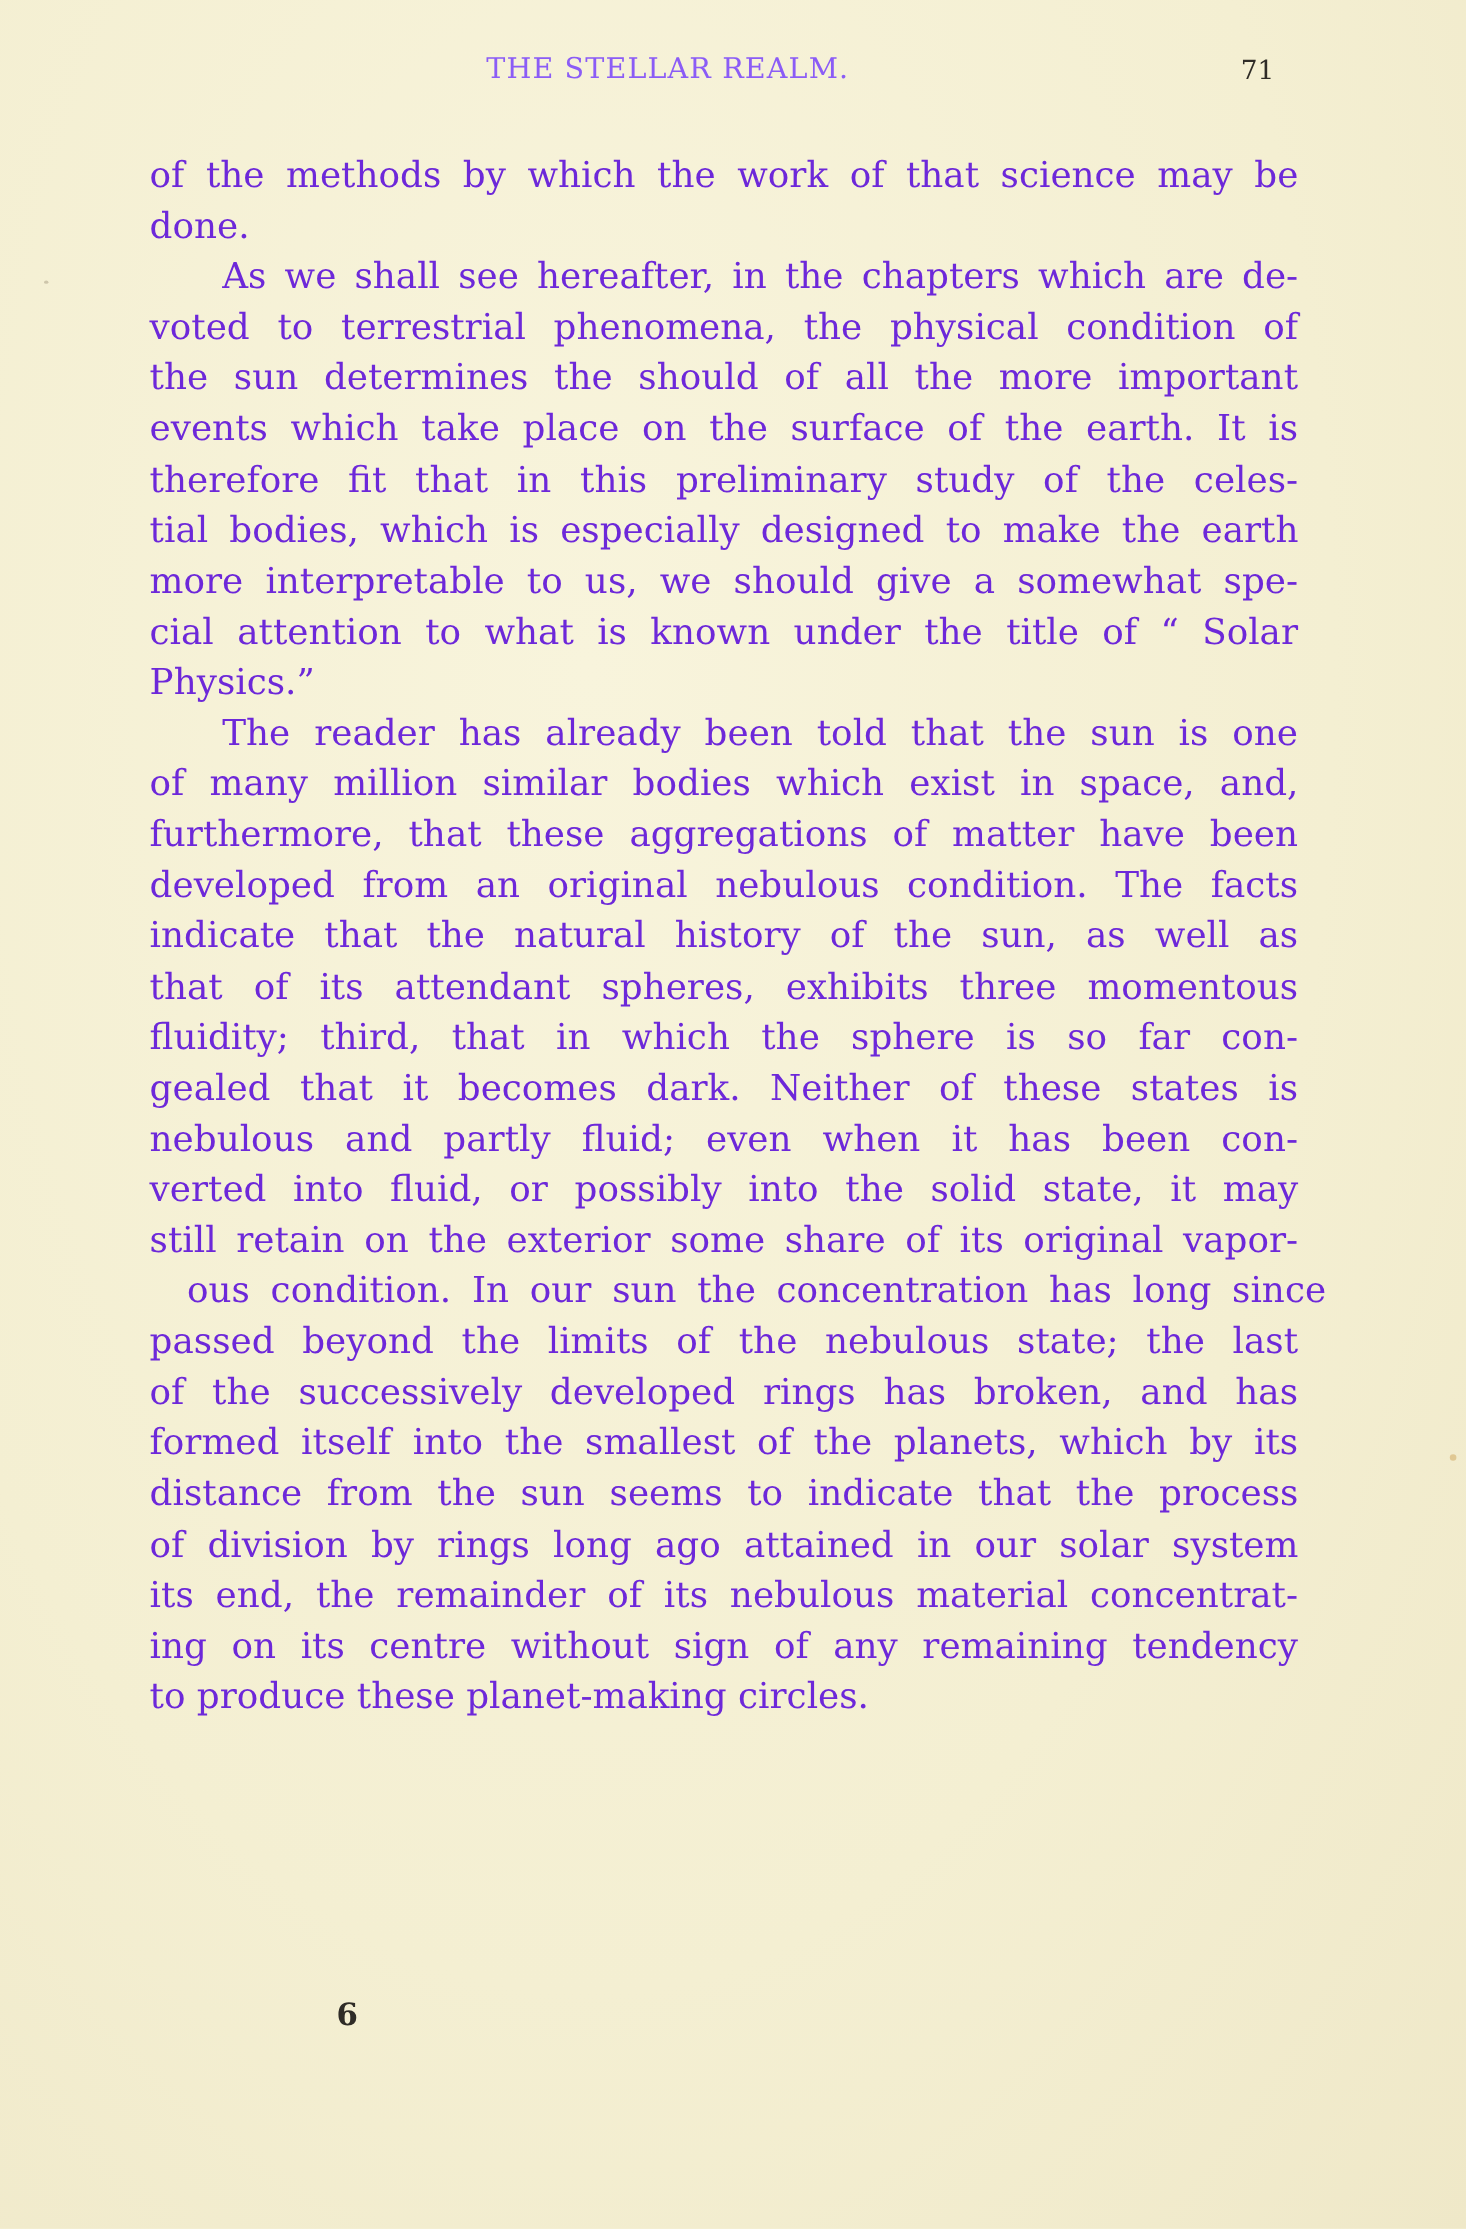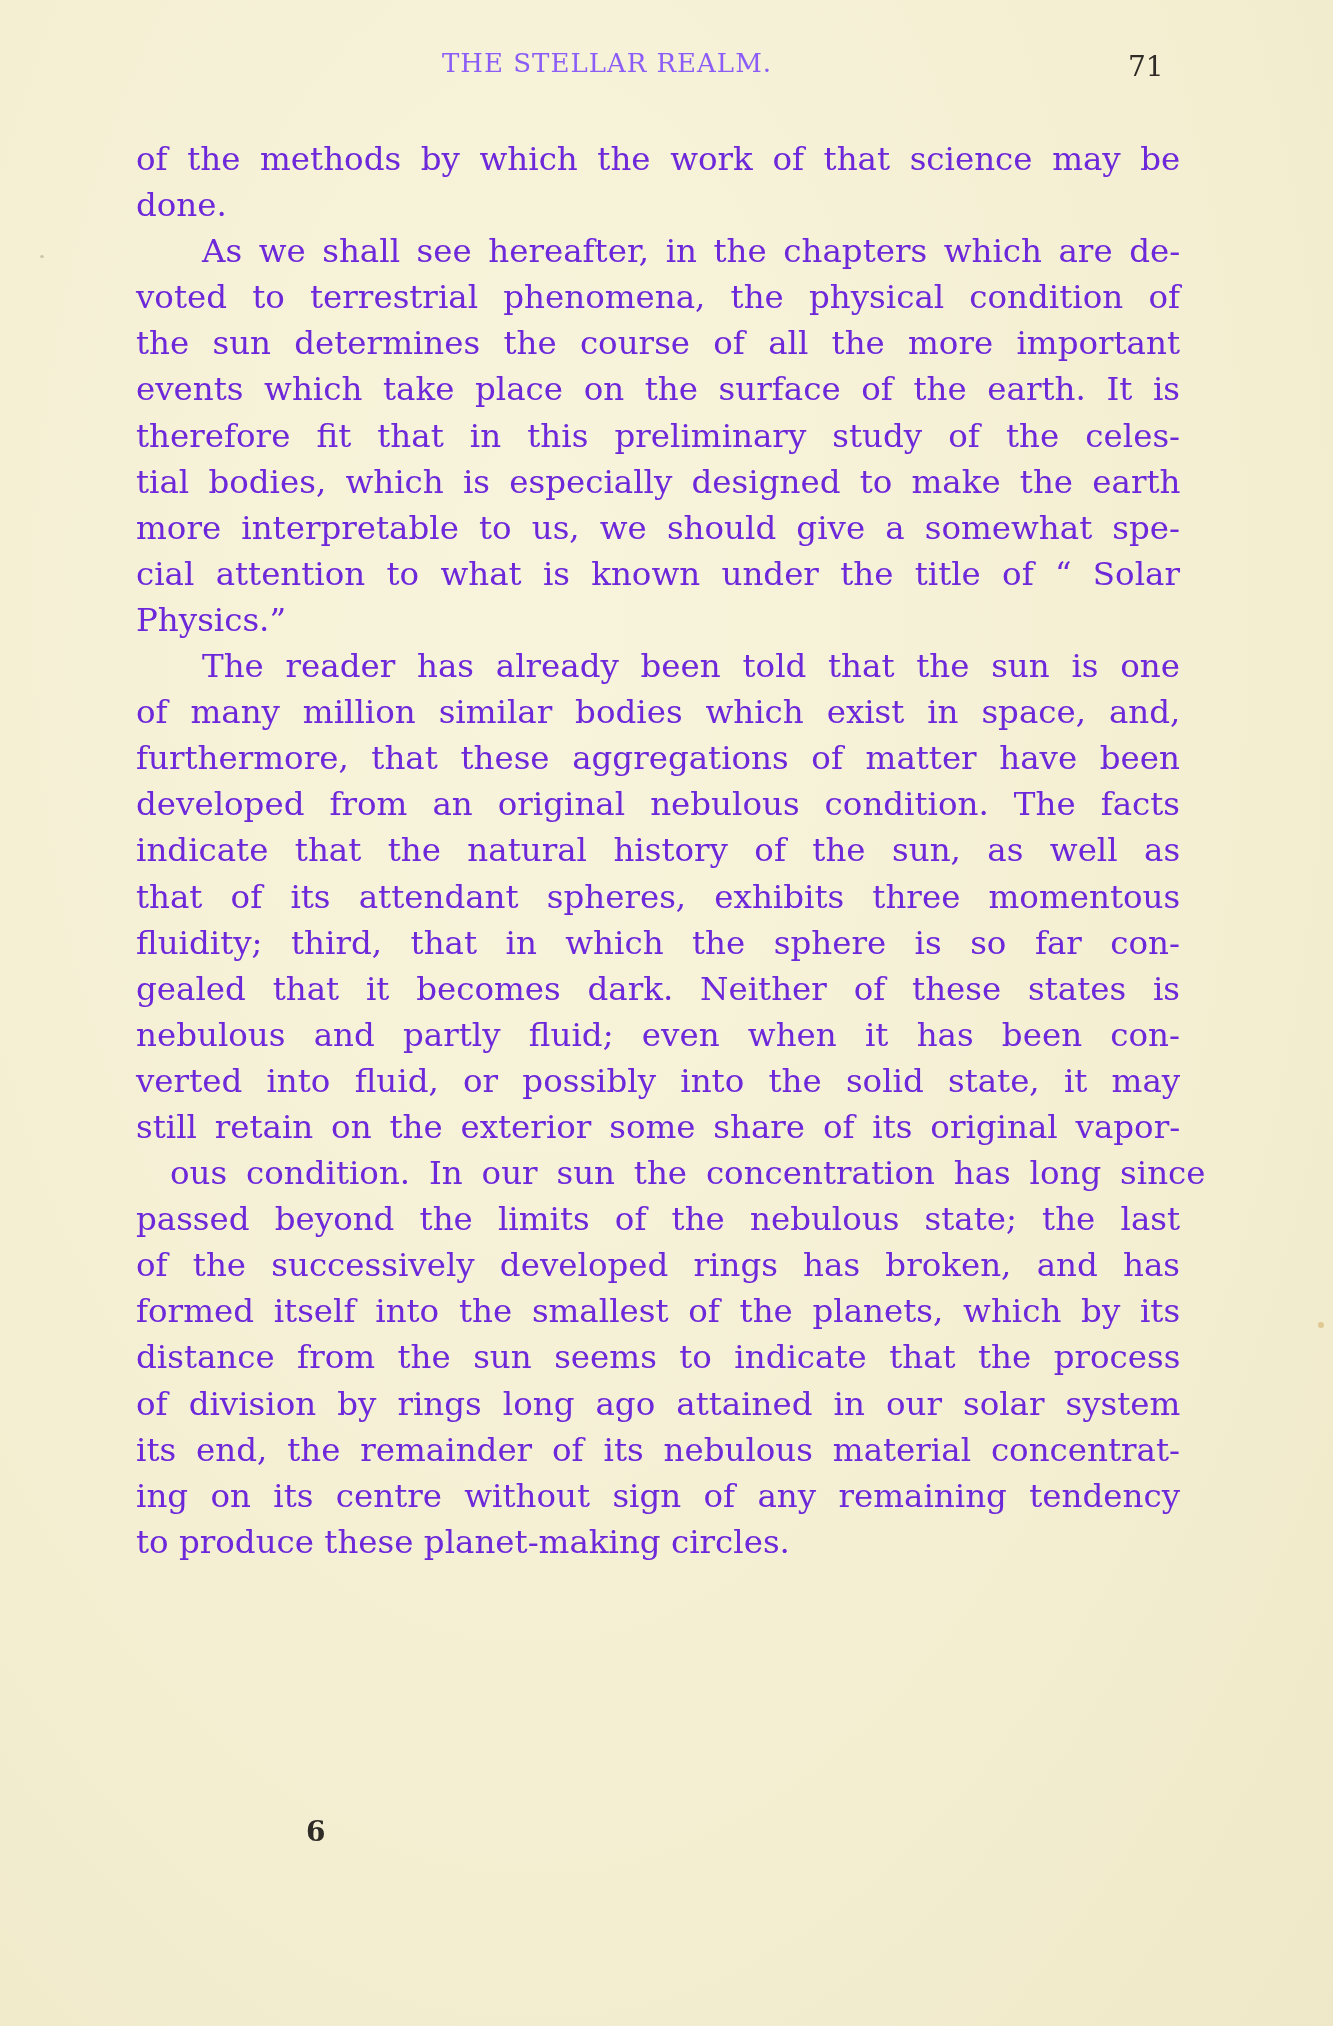--- a/index.html
+++ b/index.html
@@ -26,21 +26,21 @@
       top: 48px;
       left: 442px;
       font-size: 26px;
       letter-spacing: 1px;
       color: #8b5cf6;
     }
     .page-number {
       position: absolute;
       top: 50px;
       left: 1128px;
-      font-size: 28px;
+      font-size: 24px;
       color: #2f2c27;
     }
     .body-text {
       position: absolute;
       left: 136px;
       top: 136px;
       width: 1044px;
       font-size: 32.5px;
       line-height: 46.1px;
       color: #6d28d9;
@@ -80,21 +80,21 @@
 
 <div class="page">
   <div class="running-head">THE STELLAR REALM.</div>
   <div class="page-number">71</div>
 
   <div class="body-text" id="body-text">
       <span class="line" style="display: block; word-spacing: 9.27273px;">of the methods by which the work of that science may be</span>
       <span class="line last">done.</span>
       <span class="line indent" style="display: block; word-spacing: 6.2px;">As we shall see hereafter, in the chapters which are de-</span>
       <span class="line" style="display: block; word-spacing: 14.8571px;">voted to terrestrial phenomena, the physical condition of</span>
-      <span class="line" style="display: block; word-spacing: 12.8889px;">the sun determines the course of all the more important</span>
+      <span class="line" style="display: block; word-spacing: 12.8889px;">the sun determines the should of all the more important</span>
       <span class="line" style="display: block; word-spacing: 9.41667px;">events which take place on the surface of the earth.  It is</span>
       <span class="line" style="display: block; word-spacing: 15.7778px;">therefore fit that in this preliminary study of the celes-</span>
       <span class="line" style="display: block; word-spacing: 8.88889px;">tial bodies, which is especially designed to make the earth</span>
       <span class="line" style="display: block; word-spacing: 9.77778px;">more interpretable to us, we should give a somewhat spe-</span>
       <span class="line" style="display: block; word-spacing: 10.9091px;">cial attention to what is known under the title of “ Solar</span>
       <span class="line last">Physics.”</span>
       <span class="line indent" style="display: block; word-spacing: 11.4px;">The reader has already been told that the sun is one</span>
       <span class="line" style="display: block; word-spacing: 12.5556px;">of many million similar bodies which exist in space, and,</span>
       <span class="line" style="display: block; word-spacing: 12.2857px;">furthermore, that these aggregations of matter have been</span>
       <span class="line" style="display: block; word-spacing: 12.875px;">developed from an original nebulous condition.  The facts</span>

